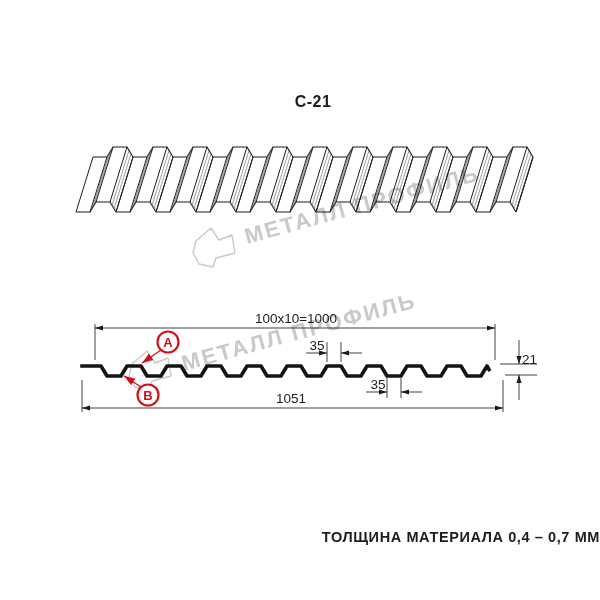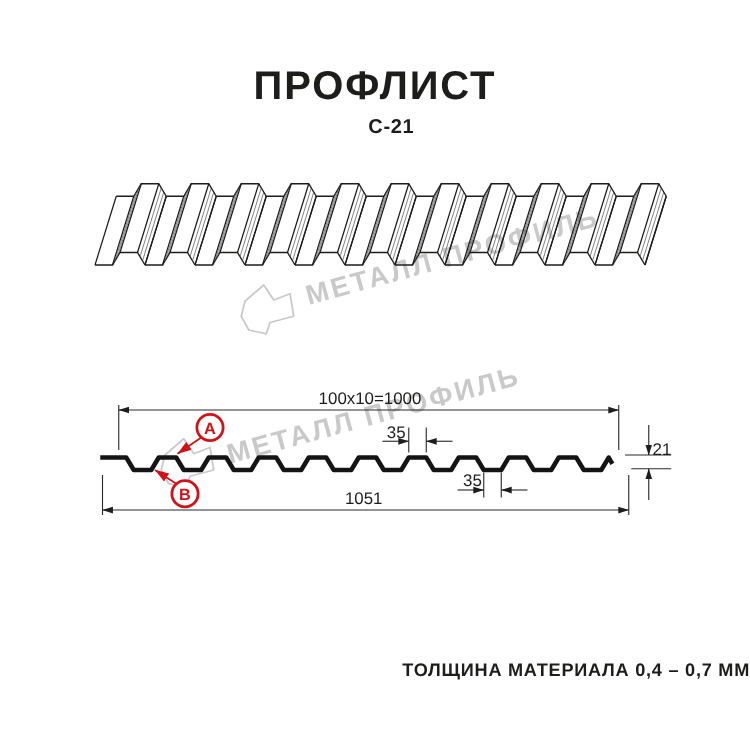--- a/index.html
+++ b/index.html
@@ -23,21 +23,20 @@
   svg text{font-family:"Liberation Sans","DejaVu Sans",sans-serif;}
   .dim-text{font-size:13.5px;fill:#1d1d1b;}
   .wm-text{font-size:22px;font-weight:bold;letter-spacing:2.2px;fill:#c9c9c9;}
   .callout-text{font-size:13px;font-weight:bold;fill:#d01217;}
 </style>
 </head>
 <body>
 
 <div class="page">
 
-  <div class="title">ПРОФЛИСТ</div>
   <div class="subtitle">С-21</div>
 
   <svg class="art" width="600" height="600" viewBox="0 0 600 600">
 
     <defs>
       <marker id="arrB" viewBox="0 0 10 10" refX="9.3" refY="5" markerWidth="10" markerHeight="10" orient="auto-start-reverse">
         <path d="M0,2 L9.5,5 L0,8 Z" fill="#1d1d1b"></path>
       </marker>
       <marker id="arrR" viewBox="0 0 10 10" refX="9.3" refY="5" markerWidth="8.5" markerHeight="8.5" orient="auto-start-reverse">
         <path d="M0,1.8 L9.5,5 L0,8.2 Z" fill="#d01217"></path>

